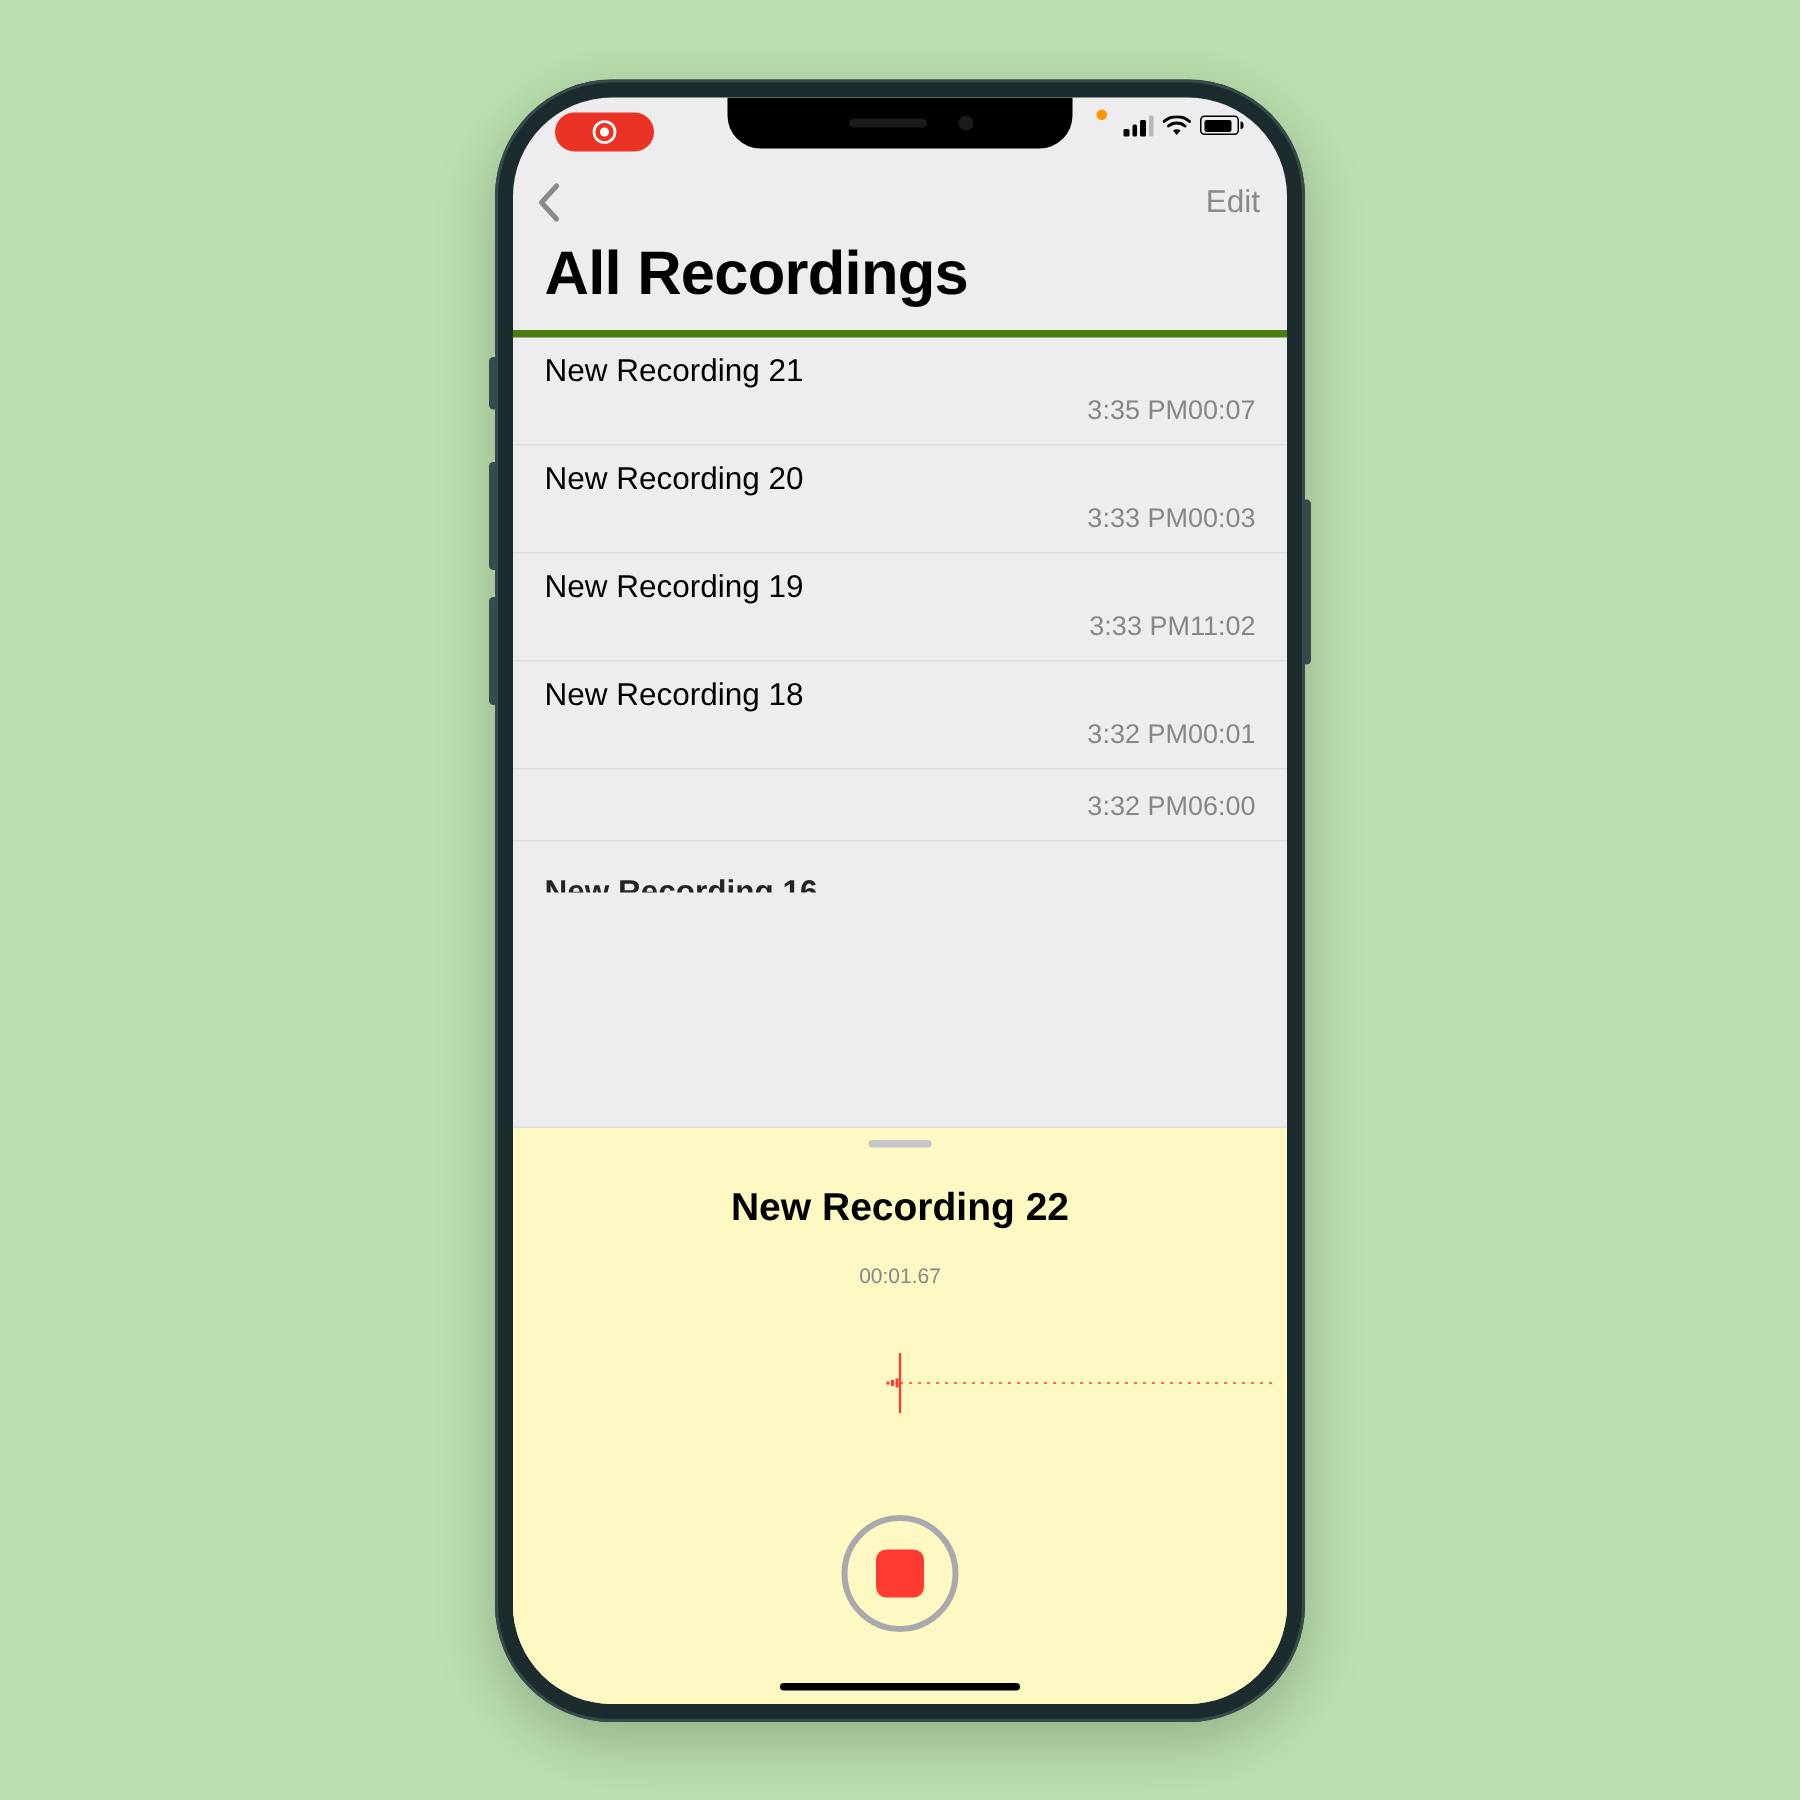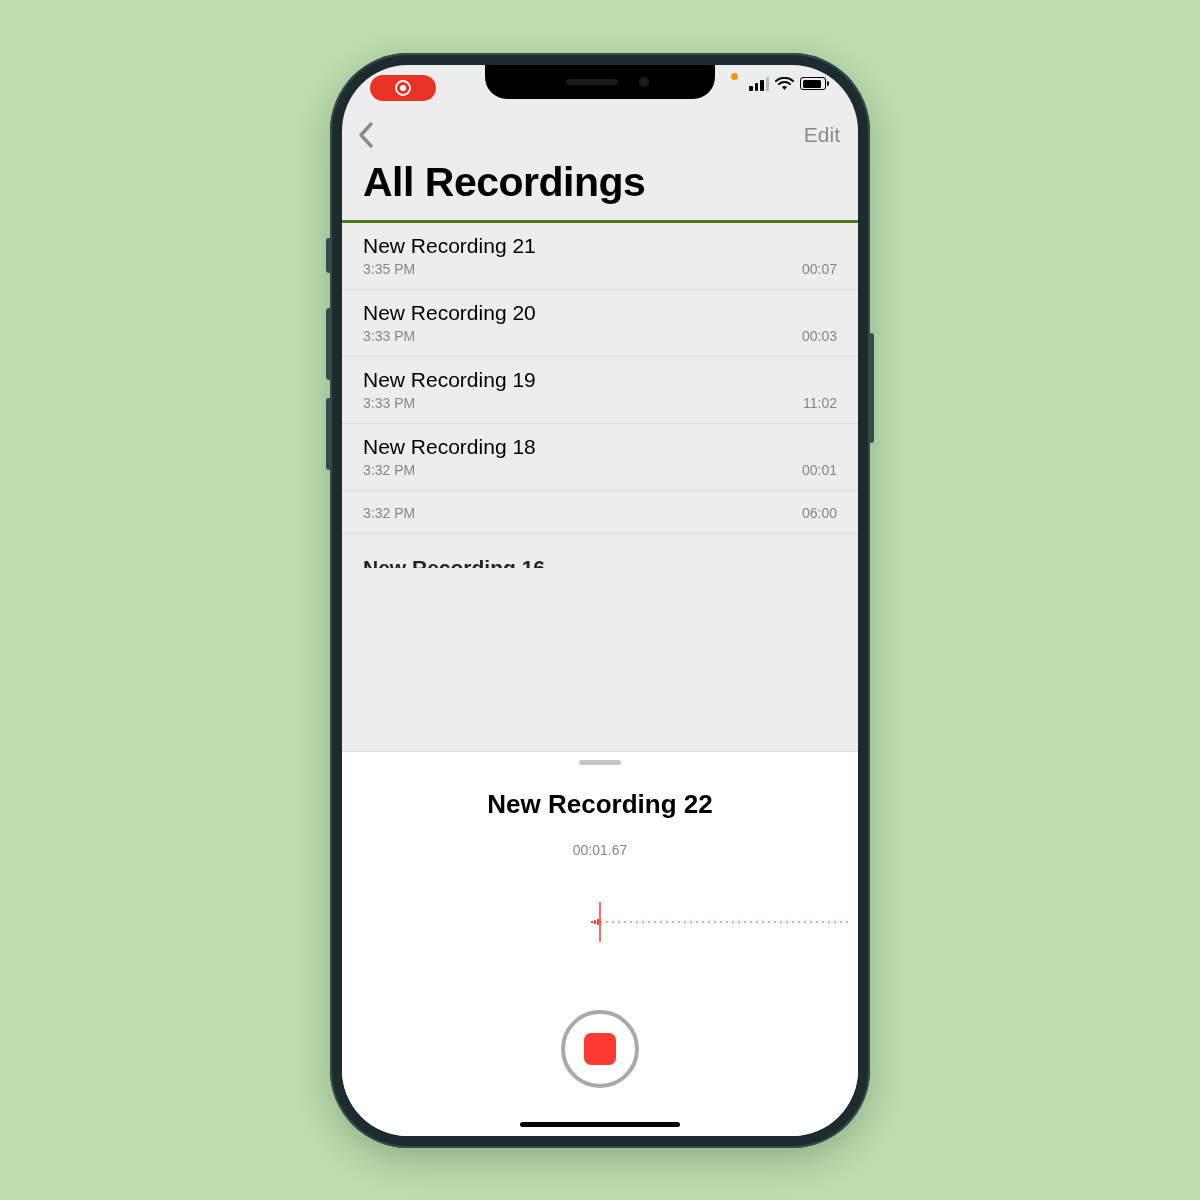--- a/index.html
+++ b/index.html
@@ -51,30 +51,30 @@
     .batt::before{content:"";position:absolute;right:-4px;top:3px;width:2.5px;height:5px;background:#000;border-radius:0 2px 2px 0;}
     .batt::after{content:"";position:absolute;left:1.5px;top:1.5px;bottom:1.5px;width:18px;background:#000;border-radius:1.5px;}
 
     
     .nav { height:48px; display:flex; align-items:center; justify-content:space-between; padding:0 18px 0 4px; }
     .back-btn { width:40px; height:40px; display:flex; align-items:center; justify-content:center; }
     .edit-btn { color:#8a8a8e; font-size:21px; }
 
     .title { font-size:41px; font-weight:800; letter-spacing:-0.5px; padding:0 21px 14px; color:#000; }
 
-    .list { border-top:3px solid #4d7c0f; flex:1; overflow:hidden;}
+    .list { border-top:5px solid #4d7c0f; flex:1; overflow:hidden;}
     .row { padding:11px 21px 12px; border-bottom:1px solid #dcdcdf; position:relative;}
     .row-name { font-size:21px; color:#000; font-weight:400; }
-    .row-sub  { display:flex; justify-content:space-between; color:#86868a; font-size:14px; margin-top:3px;}
+    .row-sub  { display:flex; justify-content:flex-end; color:#86868a; font-size:18px; margin-top:3px;}
     .row.clipped { height:30px; overflow:hidden; padding-top:22px; border-bottom:none;}
     .row.clipped .row-name{font-weight:700; opacity:.85;}
 
     
     .drawer {
-      background:#ffffff; height:384px; flex:0 0 auto;
+      background:#fef9c3; height:384px; flex:0 0 auto;
       box-shadow:0 -1px 0 #dadadd;
       display:flex; flex-direction:column; align-items:center;
       position:relative;
     }
     .grab { width:42px; height:5px; background:#c6c6ca; border-radius:3px; margin-top:8px; }
     .rec-title { font-size:26px; font-weight:700; margin-top:24px; color:#000;}
     .rec-time  { font-size:14px; color:#86868a; margin-top:22px;}
     .wave { position:absolute; top:150px; left:0; right:0; height:40px; display:flex; justify-content:center;}
     .wave svg{display:block;}
     .stop-outer {

